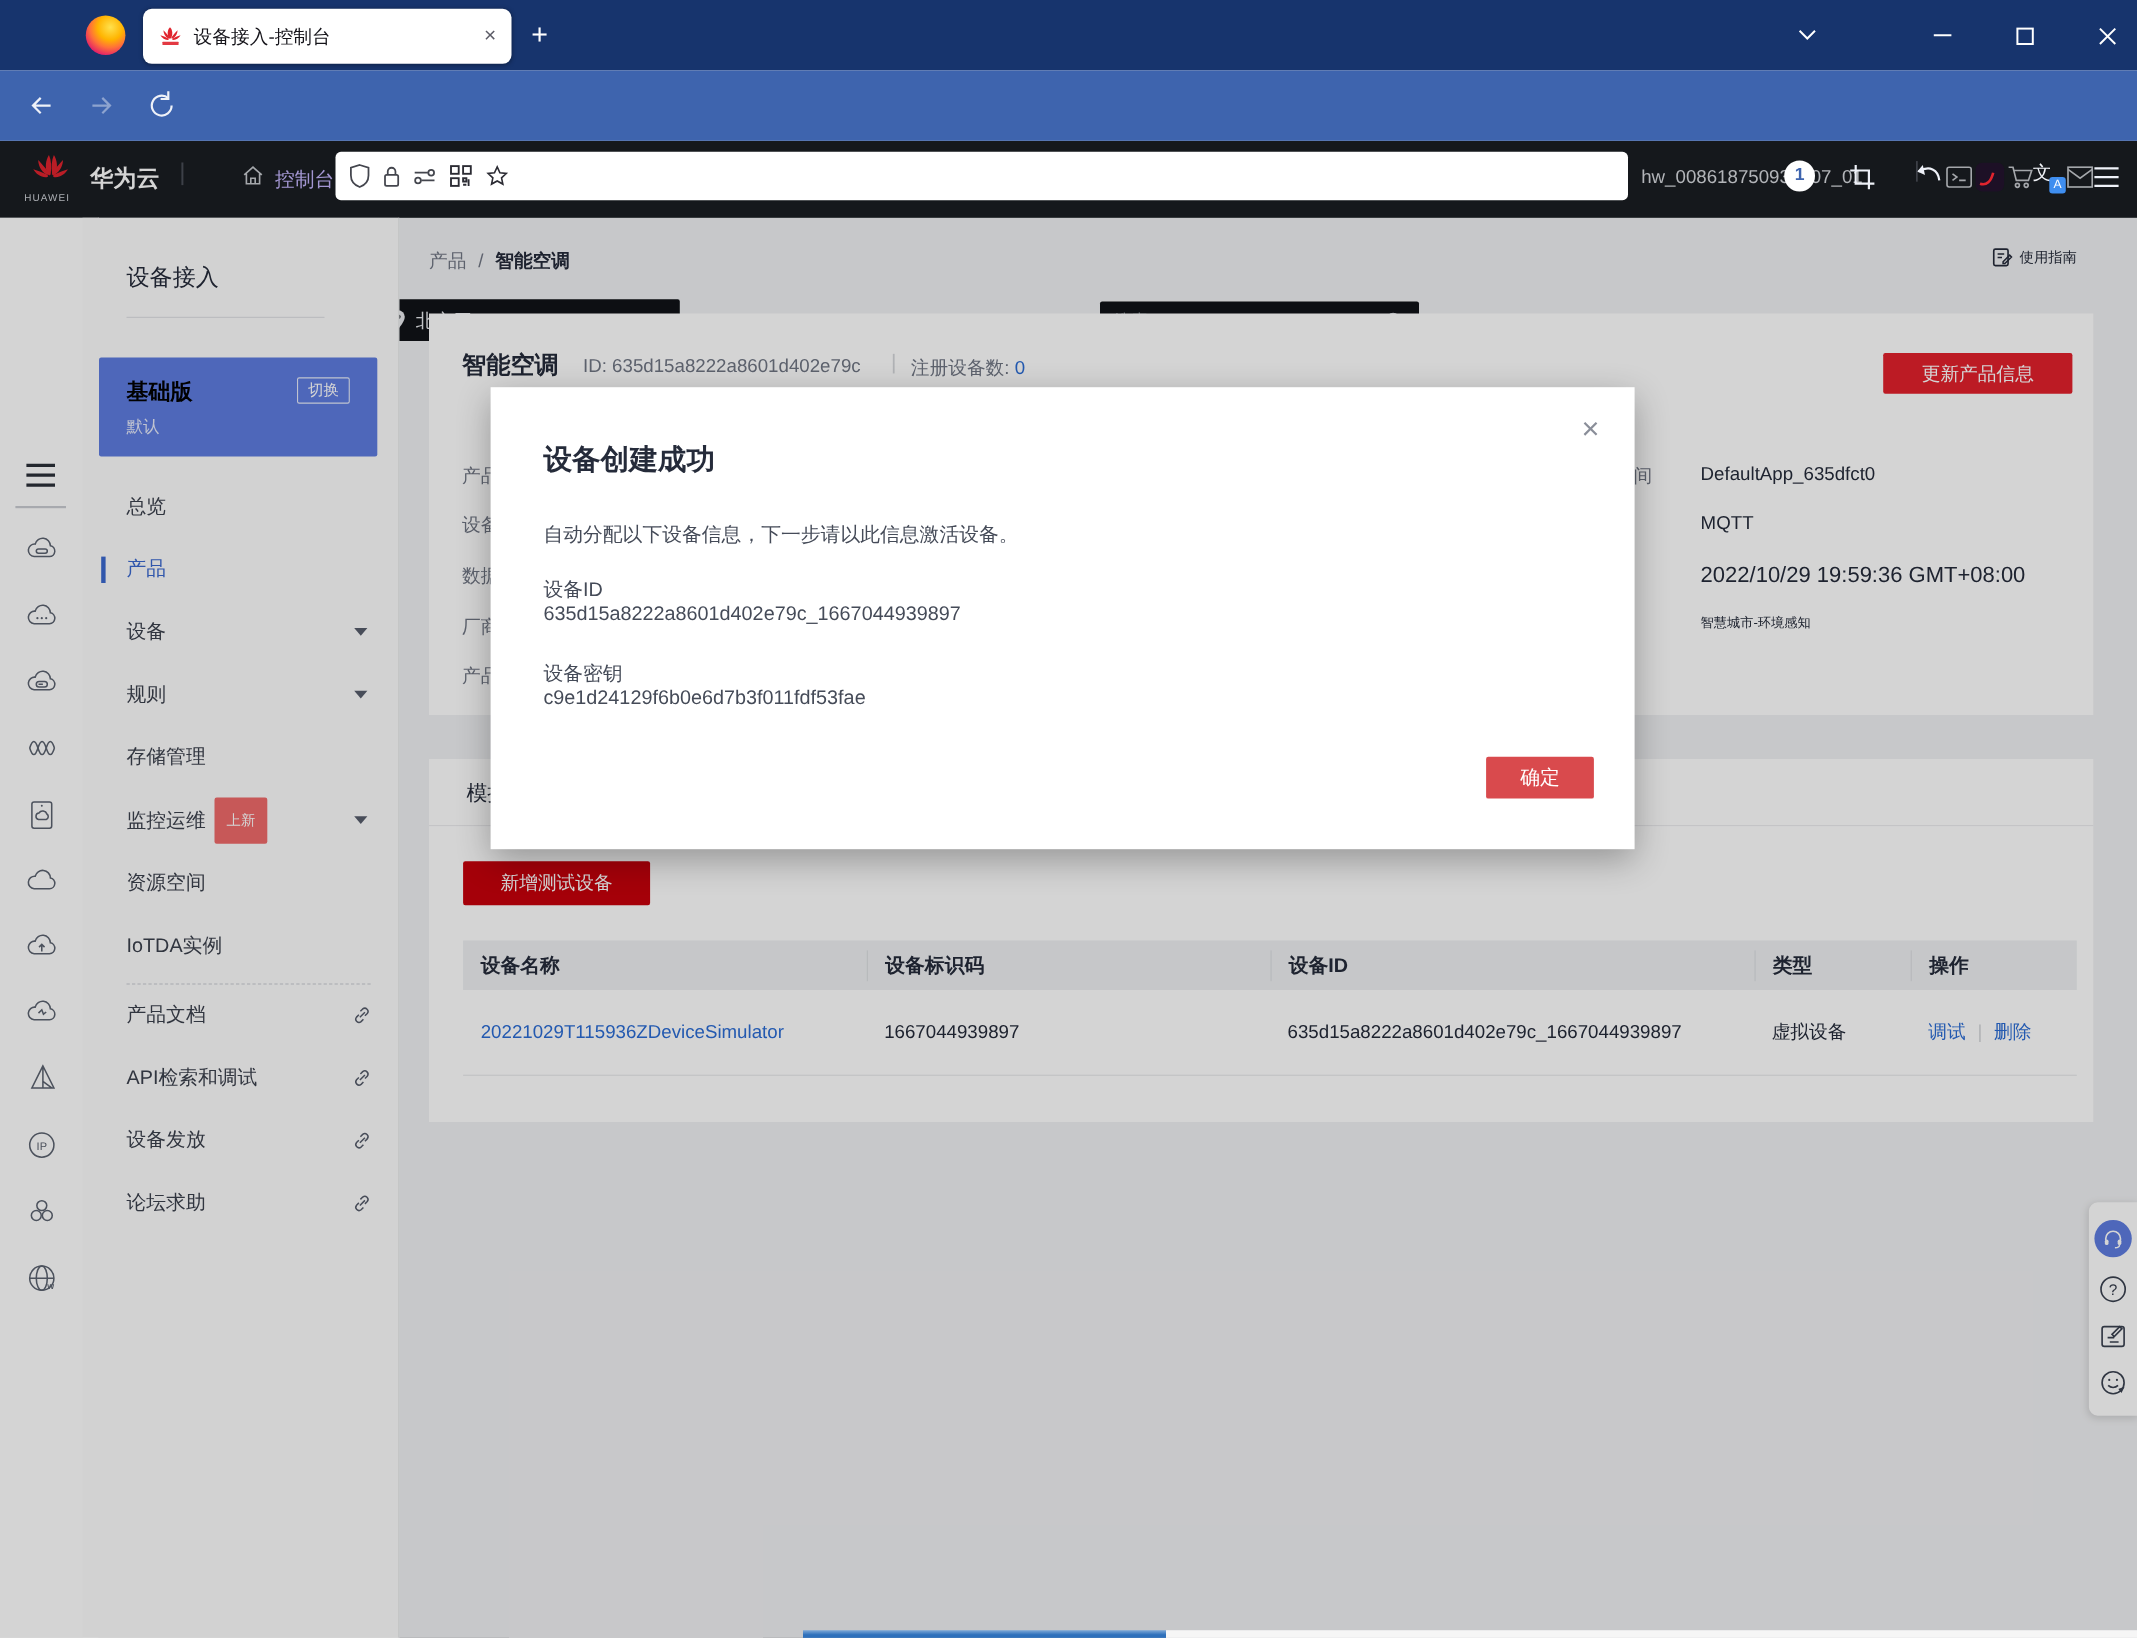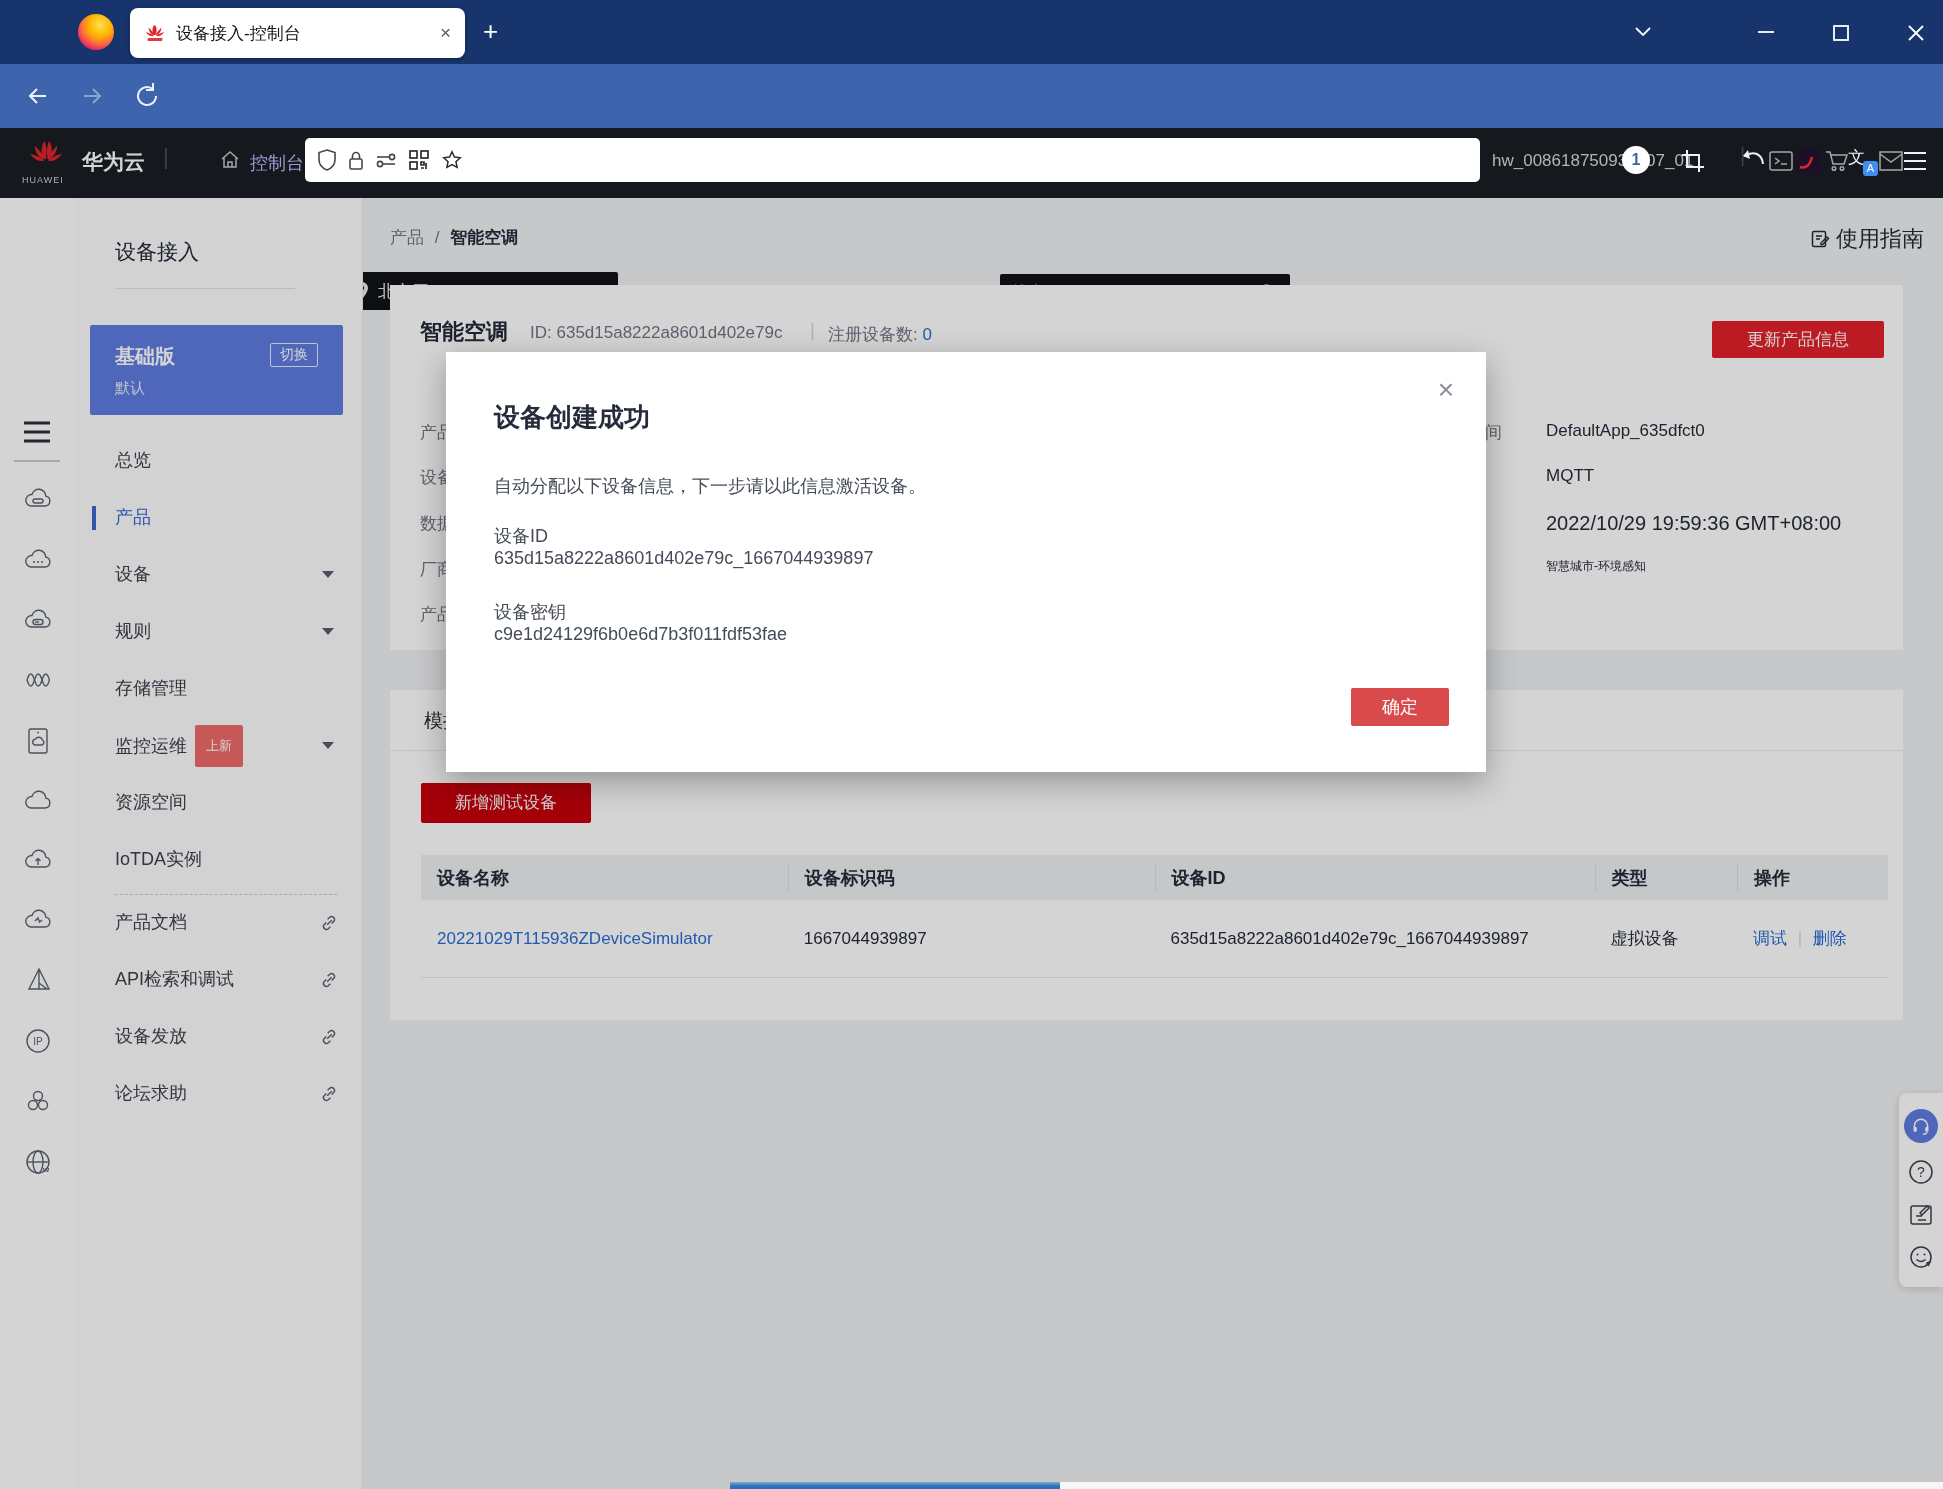--- a/index.html
+++ b/index.html
@@ -261,21 +261,21 @@
         <line x1="3" y1="14" x2="25" y2="14" class="railicon"></line>
         <text x="19" y="24" font-size="8" fill="#5c6370" font-weight="bold" font-family="Liberation Sans">w</text>
       </svg>
   </div>
 
   <div class="abs sidebar">
     <div class="abs" style="left:40px;top:40px;font-size:21px;color:#252b3a;">设备接入</div>
     <div class="abs" style="left:40px;top:90px;width:180px;height:1px;background:#dfe1e5;"></div>
   </div>
   <div class="abs vercard">
-    <div class="abs" style="left:25px;top:18px;font-size:20px;font-weight:bold;color:#ffffff;">基础版</div>
+    <div class="abs" style="left:25px;top:18px;font-size:20px;font-weight:bold;color:#000000;">基础版</div>
     <div class="abs" style="left:180px;top:18px;border:1px solid rgba(255,255,255,.85);border-radius:2px;color:#ffffff;font-size:14px;padding:2px 9px;">切换</div>
     <div class="abs" style="left:25px;top:54px;font-size:15px;color:rgba(255,255,255,.85);">默认</div>
   </div>
 
   <div class="abs sbitem" style="top:440px;">总览</div>
   <div class="abs" style="left:92px;top:506px;width:4px;height:24px;background:#3b69cf;"></div>
   <div class="abs sbitem" style="top:497px;color:#3b69cf;">产品</div>
   <div class="abs sbitem" style="top:554px;">设备</div>
   <div class="abs caret" style="left:322px;top:571px;"></div>
   <div class="abs sbitem" style="top:611px;">规则</div>
@@ -308,21 +308,21 @@
   <div class="abs" style="left:390px;top:226px;font-size:17px;">
     <span class="gray">产品</span>
     <span class="gray" style="margin:0 6px;">/</span>
     <span class="dark" style="font-weight:bold;">智能空调</span>
   </div>
   <div class="abs" style="left:1810px;top:224px;display:flex;align-items:center;gap:6px;">
     <svg width="20" height="20" viewBox="0 0 20 20">
         <rect x="2.5" y="2.5" width="13" height="15" rx="1.5" fill="none" stroke="#252b3a" stroke-width="1.5"></rect>
         <path d="M6 7h6M6 10h4M11 14l6-6 1.6 1.6-6 6H11z" stroke="#252b3a" stroke-width="1.4" fill="none"></path>
       </svg>
-    <span class="dark" style="font-size:22px;text-align:center;">使用指南</span>
+    <span class="dark" style="font-size:13px;text-align:center;">使用指南</span>
   </div>
 
   <div class="abs card" style="left:390px;top:285px;width:1513px;height:365px;">
     <div class="abs dark" style="left:30px;top:32px;font-size:22px;font-weight:bold;">智能空调</div>
     <div class="abs gray" style="left:140px;top:38px;font-size:17px;">
       <span>ID:</span> <span>635d15a8222a8601d402e79c</span>
     </div>
     <div class="abs" style="left:420px;top:34px;color:#d4d6da;font-size:19px;">|</div>
     <div class="abs" style="left:438px;top:38px;font-size:17px;">
       <span class="gray">注册设备数:</span>

